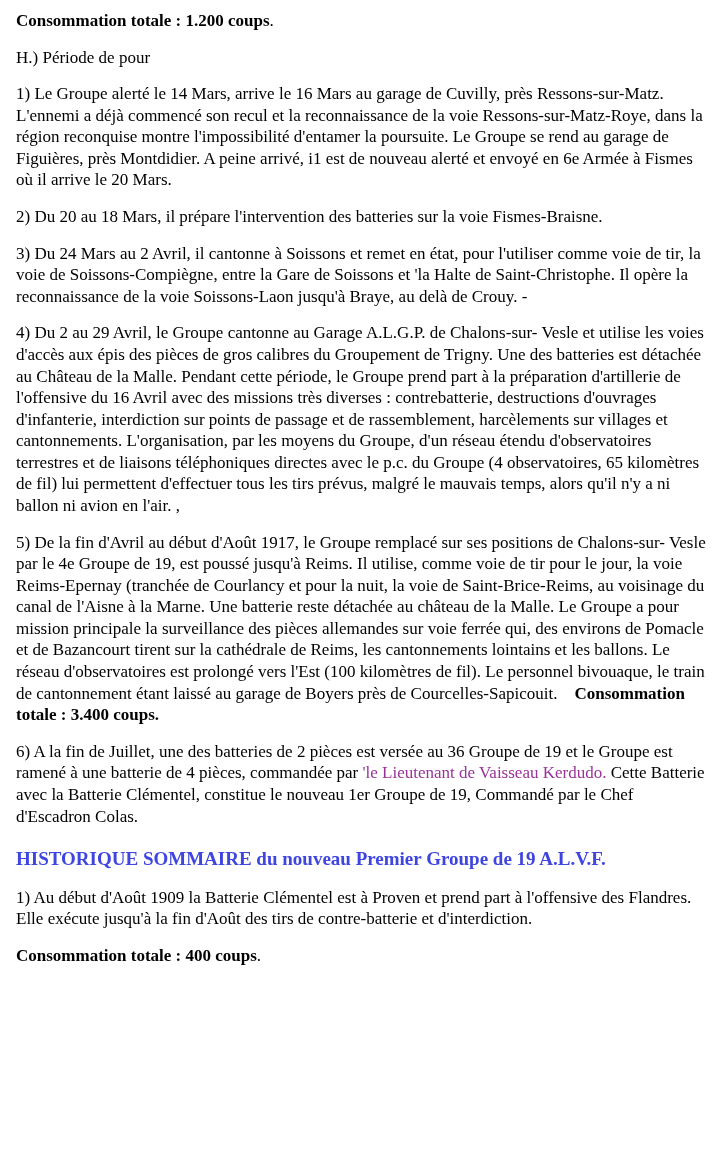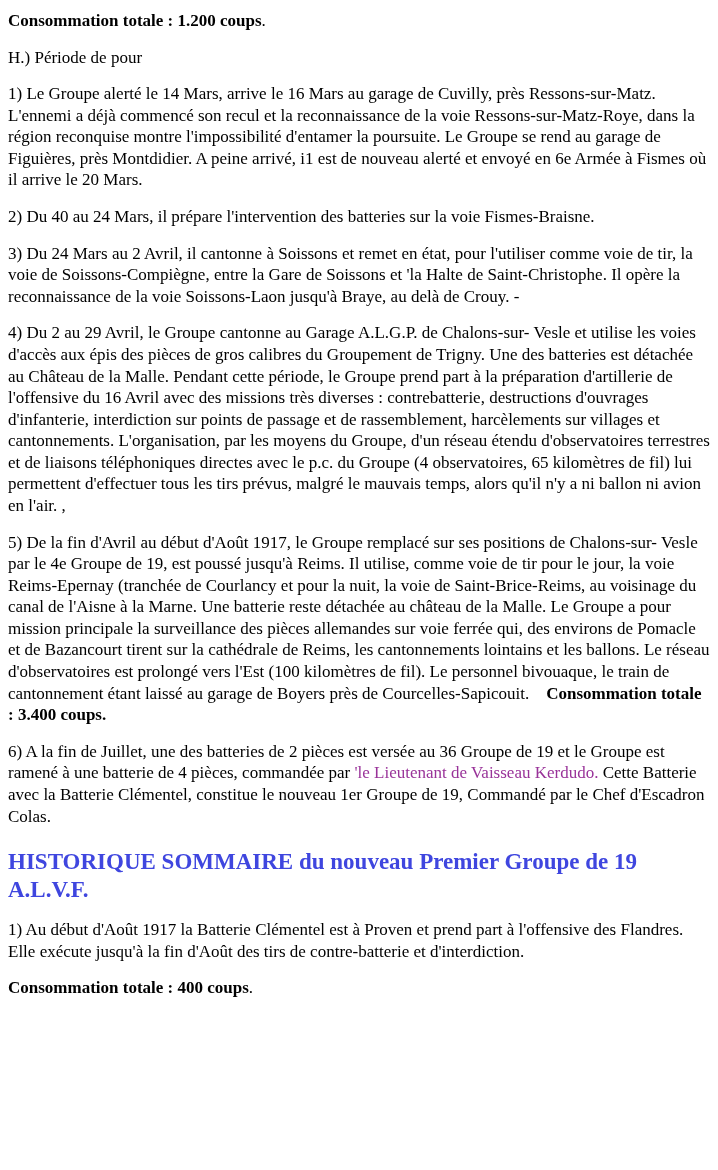--- a/index.html
+++ b/index.html
@@ -10,39 +10,39 @@
   }
   html, body {
     margin: 0;
     padding: 0;
     background: var(--page-bg);
   }
   .page {
     width: 718px;
     min-height: 1170px;
     box-sizing: border-box;
-    padding: 6px 8px 10px 8px;
+    padding: 6px 8px 10px 16px;
     background: var(--page-bg);
     color: var(--text-color);
     font-family: "Liberation Serif", serif;
     font-size: 17px;
     line-height: 1.27;
   }
   p {
     margin: 15px 0;
   }
   p:first-child {
     margin-top: 4px;
   }
   b, .bold {
     font-weight: bold;
   }
   .doc-heading {
     font-family: "Liberation Serif", serif;
-    font-size: 23px;
+    font-size: 19px;
     font-weight: bold;
     color: var(--heading-blue);
     margin: 21px 0 16px 0;
     line-height: 1.2;
   }
   .link-purple {
     color: var(--link-purple);
     text-decoration: none;
     cursor: pointer;
   }
@@ -54,30 +54,30 @@
 
   <p><b>Consommation totale : 1.200 coups</b><span>.</span></p>
 
   <p>H.) Période de pour</p>
 
 
 
 
   <p>1) Le Groupe alerté le 14 Mars, arrive le 16 Mars au garage de Cuvilly, près Ressons-sur-Matz. L'ennemi a déjà commencé son recul et la reconnaissance de la voie Ressons-sur-Matz-Roye, dans la région reconquise montre l'impossibilité d'entamer la poursuite. Le Groupe se rend au garage de Figuières, près Montdidier. A peine arrivé, i1 est de nouveau alerté et envoyé en 6e Armée à Fismes où il arrive le 20 Mars.</p>
 
-  <p>2) Du 40 au 24 Mars, il prépare l'intervention des batteries sur la voie Fismes-Braisne.</p>
+  <p>2) Du 20 au 18 Mars, il prépare l'intervention des batteries sur la voie Fismes-Braisne.</p>
 
   <p>3) Du 24 Mars au 2 Avril, il cantonne à Soissons et remet en état, pour l'utiliser comme voie de tir, la voie de Soissons-Compiègne, entre la Gare de Soissons et 'la Halte de Saint-Christophe. Il opère la reconnaissance de la voie Soissons-Laon jusqu'à Braye, au delà de Crouy. -</p>
 
   <p>4) Du 2 au 29 Avril, le Groupe cantonne au Garage A.L.G.P. de Chalons-sur- Vesle et utilise les voies d'accès aux épis des pièces de gros calibres du Groupement de Trigny. Une des batteries est détachée au Château de la Malle. Pendant cette période, le Groupe prend part à la préparation d'artillerie de l'offensive du 16 Avril avec des missions très diverses : contrebatterie, destructions d'ouvrages d'infanterie, interdiction sur points de passage et de rassemblement, harcèlements sur villages et cantonnements. L'organisation, par les moyens du Groupe, d'un réseau étendu d'observatoires terrestres et de liaisons téléphoniques directes avec le p.c. du Groupe (4 observatoires, 65 kilomètres de fil) lui permettent d'effectuer tous les tirs prévus, malgré le mauvais temps, alors qu'il n'y a ni ballon ni avion en l'air. ,</p>
 
   <p><span>5) De la fin d'Avril au début d'Août 1917, le Groupe remplacé sur ses positions de Chalons-sur- Vesle par le 4e Groupe de 19, est poussé jusqu'à Reims. Il utilise, comme voie de tir pour le jour, la voie Reims-Epernay (tranchée de Courlancy et pour la nuit, la voie de Saint-Brice-Reims, au voisinage du canal de l'Aisne à la Marne. Une batterie reste détachée au château de la Malle. Le Groupe a pour mission principale la surveillance des pièces allemandes sur voie ferrée qui, des environs de Pomacle et de Bazancourt tirent sur la cathédrale de Reims, les cantonnements lointains et les ballons. Le réseau d'observatoires est prolongé vers l'Est (100 kilomètres de fil). Le personnel bivouaque, le train de cantonnement étant laissé au garage de Boyers près de Courcelles-Sapicouit. &nbsp; &nbsp;</span><b>Consommation totale : 3.400 coups.</b></p>
 
   <p><span>6) A la fin de Juillet, une des batteries de 2 pièces est versée au 36 Groupe de 19 et le Groupe est ramené à une batterie de 4 pièces, commandée par </span><a class="link-purple">'le Lieutenant de Vaisseau Kerdudo.</a><span> Cette Batterie avec la Batterie Clémentel, constitue le nouveau 1er Groupe de 19, Commandé par le Chef d'Escadron Colas.</span></p>
 
   <p class="doc-heading">HISTORIQUE SOMMAIRE du nouveau Premier Groupe de 19 A.L.V.F.</p>
 
 
-  <p>1) Au début d'Août 1917 la Batterie Clémentel est à Proven et prend part à l'offensive des Flandres. Elle exécute jusqu'à la fin d'Août des tirs de contre-batterie et d'interdiction.</p>
+  <p>1) Au début d'Août 1909 la Batterie Clémentel est à Proven et prend part à l'offensive des Flandres. Elle exécute jusqu'à la fin d'Août des tirs de contre-batterie et d'interdiction.</p>
 
   <p><b>Consommation totale : 400 coups</b><span>.</span></p>
 
 </main>
 
 </body></html>

